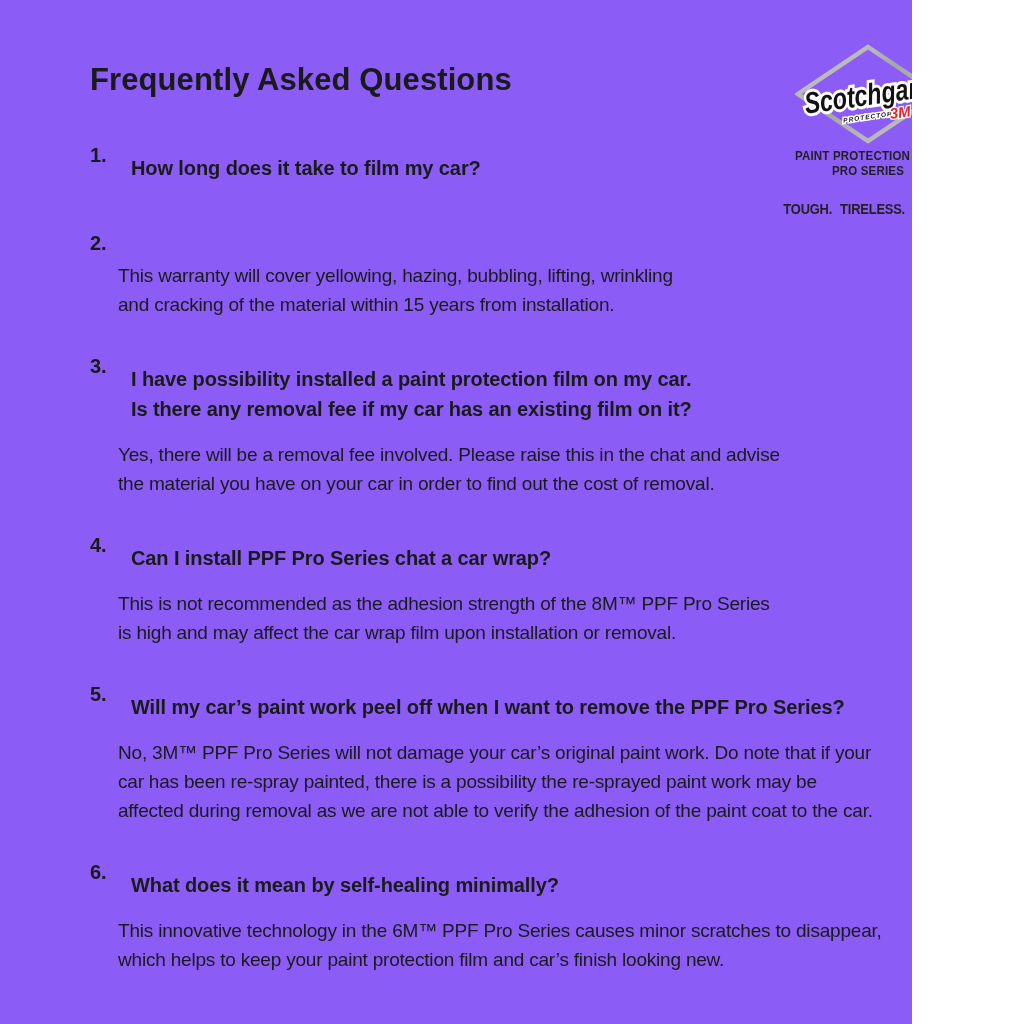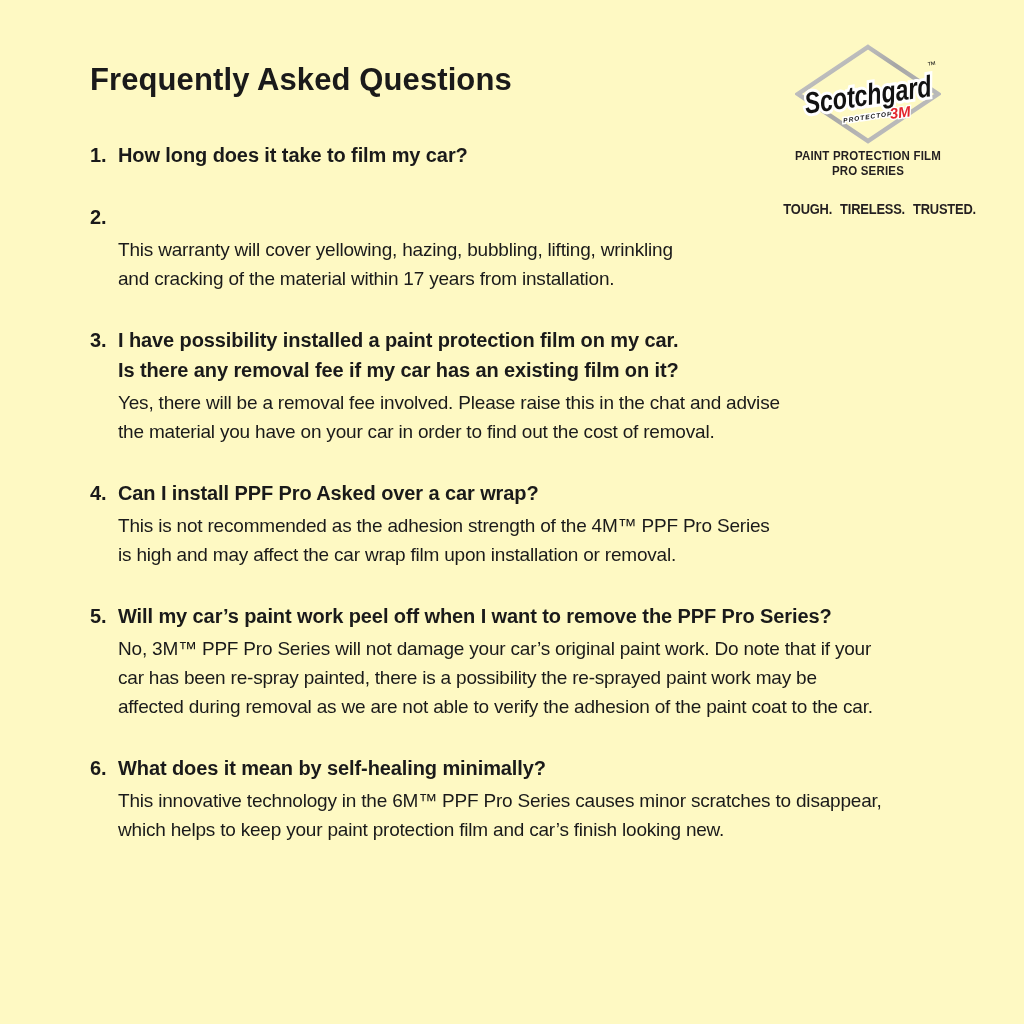--- a/index.html
+++ b/index.html
@@ -1,20 +1,20 @@
 <!DOCTYPE html>
 <html><head>
 <meta charset="utf-8">
 <style>
   html, body { margin: 0; padding: 0; background: #ffffff; }
   .page {
     position: relative;
-    width: 1024px;
+    width: 912px;
     height: 1024px;
-    background: #fef9c3;
+    background: #8b5cf6;
     font-family: "Liberation Sans", "DejaVu Sans", sans-serif;
     color: #1a1a1a;
     overflow: hidden;
   }
   .title {
     position: absolute;
     left: 90px;
     top: 62px;
     margin: 0;
     font-size: 31px;
@@ -62,21 +62,21 @@
   .faq-item { margin-bottom: 32px; }
   .q-row { display: flex; align-items: flex-start; }
   .q-num {
     flex: 0 0 28px;
     width: 28px;
     font-size: 20px;
     font-weight: 700;
     line-height: 30px;
   }
   .q-text {
-    margin: 0;
+    margin: 13px;
     font-size: 20px;
     font-weight: 700;
     line-height: 30px;
     letter-spacing: -0.1px;
     white-space: nowrap;
   }
   .a-block { padding-left: 28px; margin-top: 3px; }
   .a-line {
     font-size: 19px;
     line-height: 29px;
@@ -122,21 +122,21 @@
           </h2>
     </div>
   </section>
 
   <section class="faq-item">
     <div class="q-row">
       <div class="q-num">2.</div>
     </div>
     <div class="a-block">
           <div class="a-line">This warranty will cover yellowing, hazing, bubbling, lifting, wrinkling</div>
-          <div class="a-line">and cracking of the material within 17 years from installation.</div>
+          <div class="a-line">and cracking of the material within 15 years from installation.</div>
         </div>
   </section>
 
   <section class="faq-item">
     <div class="q-row">
       <div class="q-num">3.</div>
       <h2 class="q-text">
             <div>I have possibility installed a paint protection film on my car.</div>
             <div>Is there any removal fee if my car has an existing film on it?</div>
           </h2>
@@ -144,25 +144,25 @@
     <div class="a-block">
           <div class="a-line">Yes, there will be a removal fee involved. Please raise this in the chat and advise</div>
           <div class="a-line">the material you have on your car in order to find out the cost of removal.</div>
         </div>
   </section>
 
   <section class="faq-item">
     <div class="q-row">
       <div class="q-num">4.</div>
       <h2 class="q-text">
-            <div>Can I install PPF Pro Asked over a car wrap?</div>
+            <div>Can I install PPF Pro Series chat a car wrap?</div>
           </h2>
     </div>
     <div class="a-block">
-          <div class="a-line">This is not recommended as the adhesion strength of the 4M™ PPF Pro Series</div>
+          <div class="a-line">This is not recommended as the adhesion strength of the 8M™ PPF Pro Series</div>
           <div class="a-line">is high and may affect the car wrap film upon installation or removal.</div>
         </div>
   </section>
 
   <section class="faq-item">
     <div class="q-row">
       <div class="q-num">5.</div>
       <h2 class="q-text">
             <div>Will my car’s paint work peel off when I want to remove the PPF Pro Series?</div>
           </h2>

